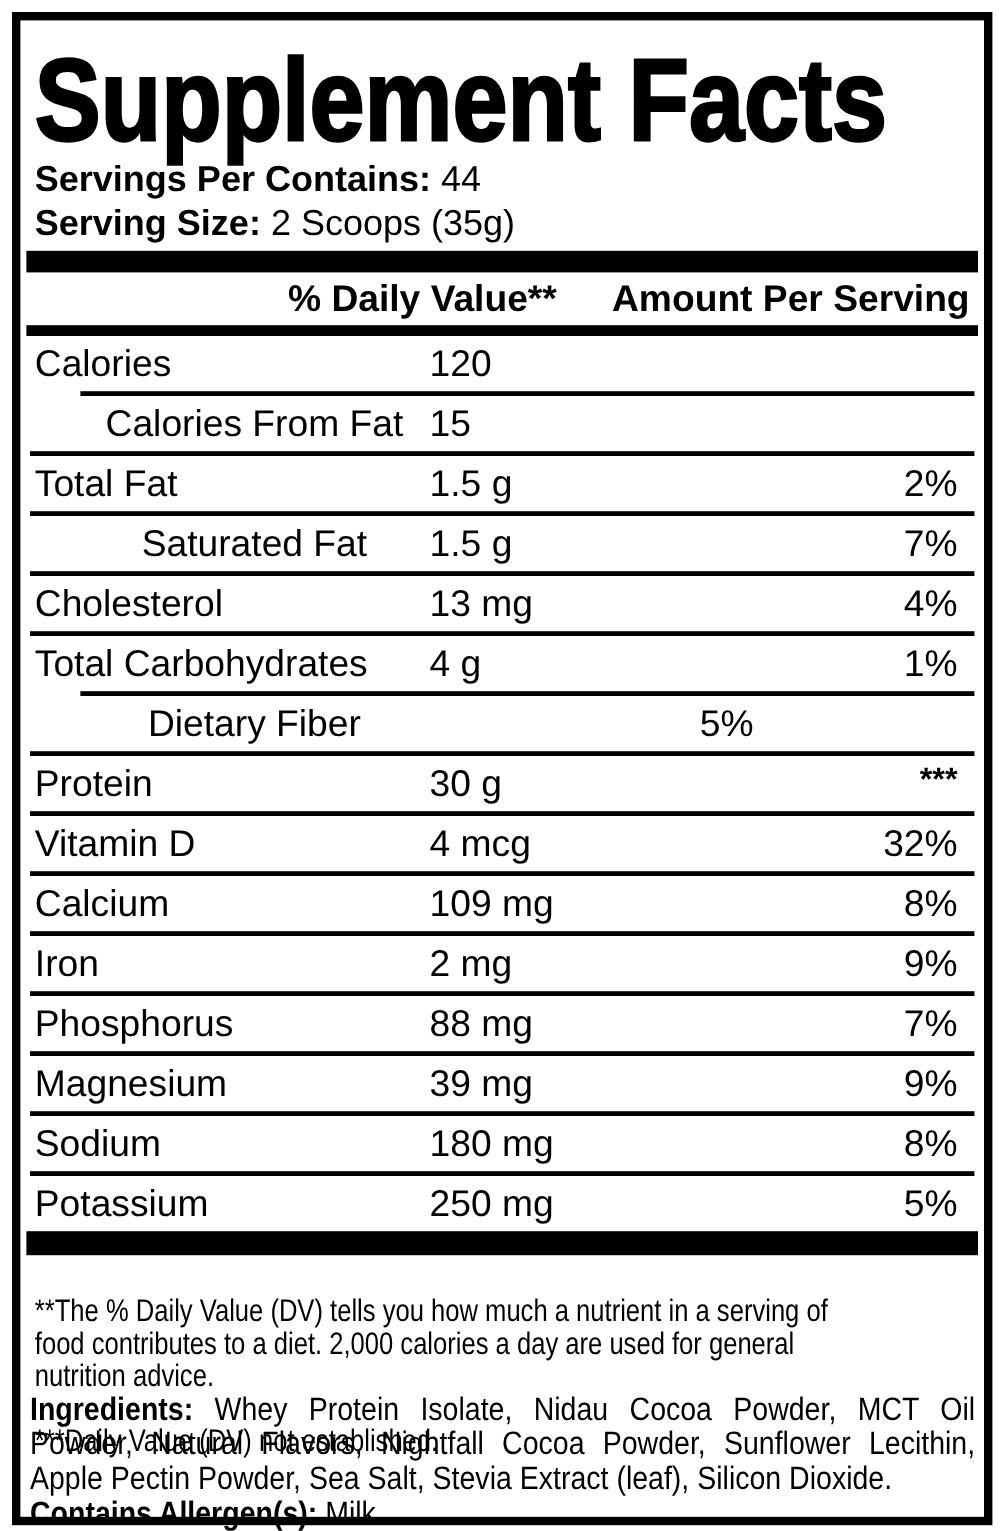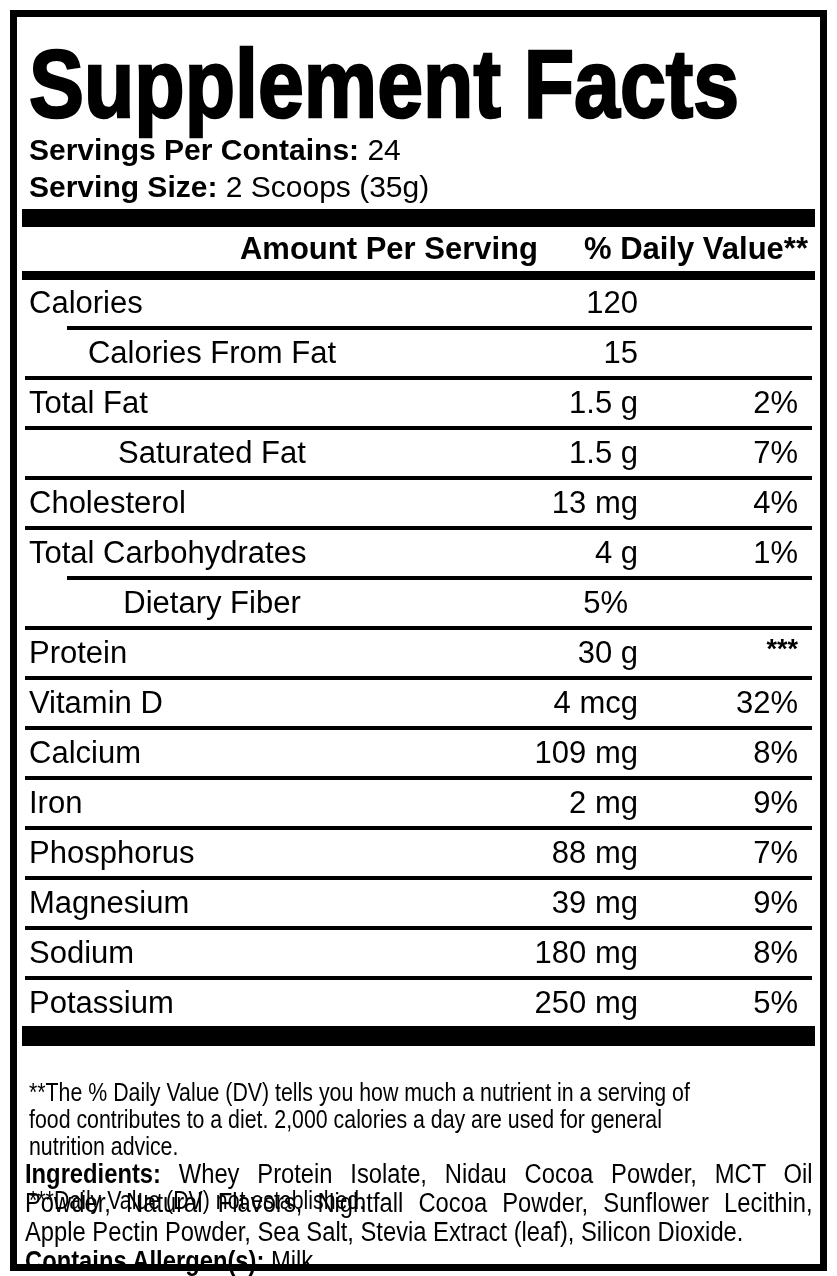--- a/index.html
+++ b/index.html
@@ -43,21 +43,21 @@
     font-weight: bold; font-size: 31px;
   }
   .row {
     height: 46px;
     display: grid;
     grid-template-columns: 1fr 280px 170px;
     align-items: center;
     font-size: 31px;
   }
   .row .c-label.indent { padding-left: 37px; text-align: center; }
-  .row .c-amount { text-align: right; }
+  .row .c-amount { text-align: left; }
   .row .c-dv { text-align: right; padding-right: 10px; }
   .row .c-dv.stars {
     align-self: start; padding-top: 4px;
     font-weight: bold; font-size: 27px;
   }
   .sep { height: 4px; background: #000; margin: 0 -4px; }
   .sep.indent { margin-left: 38px; }
   .footnotes {
     padding: 6px 0 6px;
     font-size: 26px;
@@ -83,32 +83,32 @@
   .allergen-line { text-align: left; }
 </style>
 </head>
 <body>
 
 <div class="label-box">
   <div class="title">Supplement Facts</div>
 
   <div class="serving-line">
     <b>Servings Per Contains:</b>
-    <span>24</span>
+    <span>44</span>
   </div>
   <div class="serving-line">
     <b>Serving Size:</b>
     <span>2 Scoops (35g)</span>
   </div>
 
   <div class="bar bar-thick"></div>
 
   <div class="facts-header">
+    <span>% Daily Value**</span>
     <span>Amount Per Serving</span>
-    <span>% Daily Value**</span>
   </div>
 
   <div class="bar bar-medium"></div>
 
   <div id="rows">
 
   <div class="row">
     <span class="c-label">Calories</span>
     <span class="c-amount">120</span>
     <span class="c-dv"></span>

